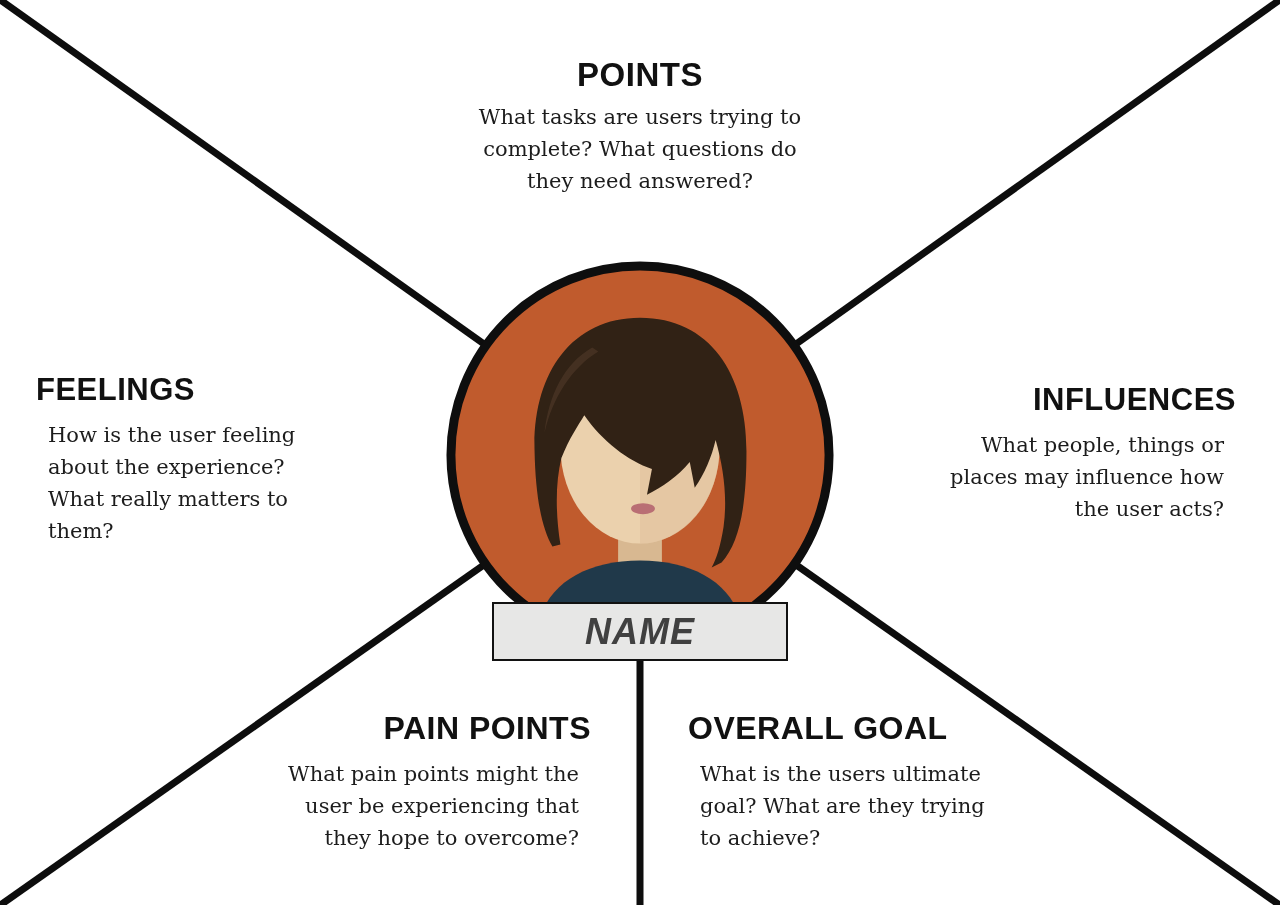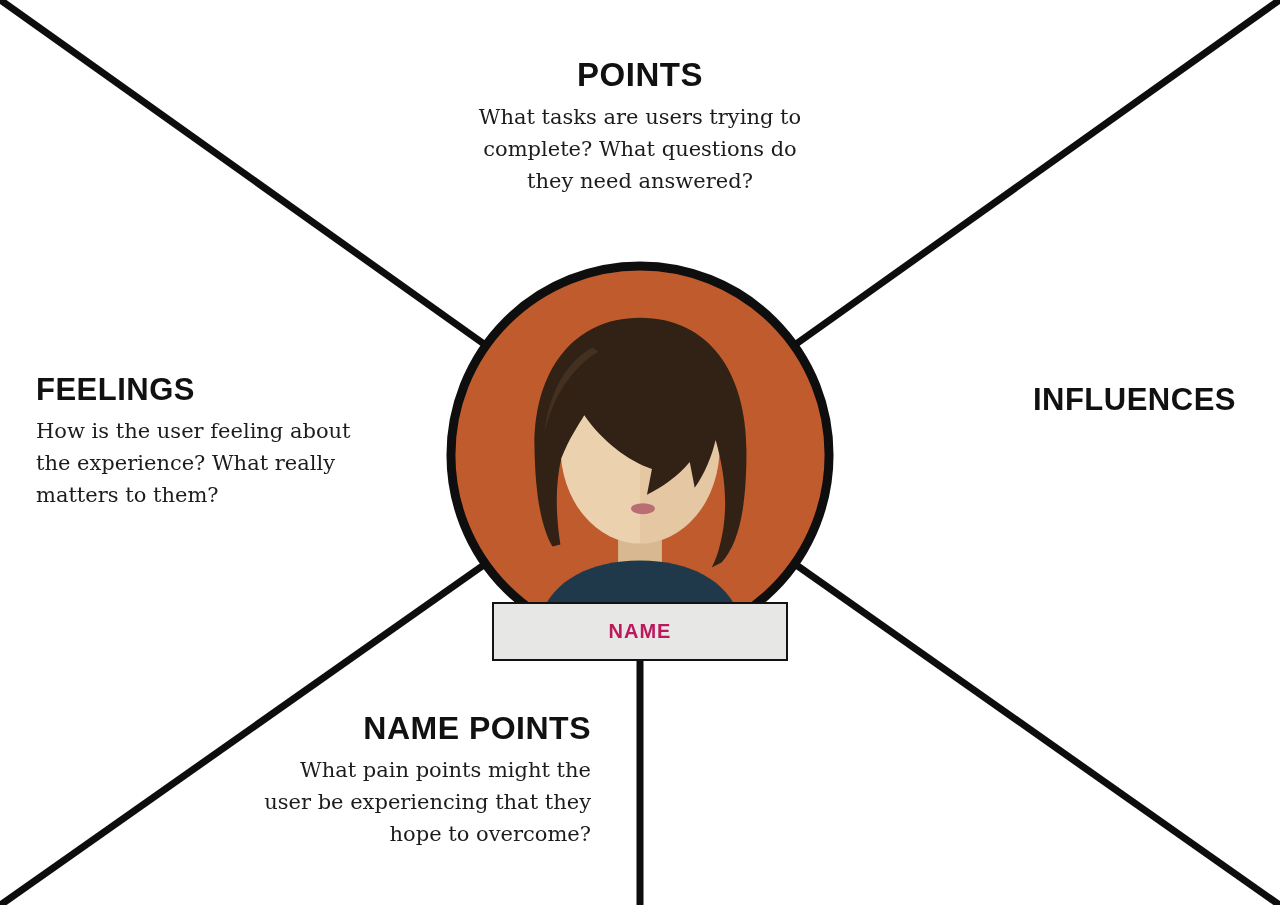--- a/index.html
+++ b/index.html
@@ -36,43 +36,44 @@
     height: 59px;
     background: #e7e7e6;
     border: 2px solid #121212;
     box-sizing: border-box;
     z-index: 3;
     display: flex;
     align-items: center;
     justify-content: center;
   }
   .name-box span {
-    font-size: 20px;
+    font-size: 36px;
     font-weight: 700;
     letter-spacing: 1px;
-    color: #be185d;
+    color: #404040;
+    font-style: italic;
   }
   .section {
     position: absolute;
     z-index: 2;
     color: #141414;
   }
   .section .title {
     font-weight: 700;
     letter-spacing: 0.5px;
     color: #111111;
     margin: 0 0 8px 0;
     line-height: 1.1;
   }
   .section .desc {
     font-family: "DejaVu Serif", serif;
     font-size: 21px;
     line-height: 32px;
     color: #1c1c1c;
-    margin: 0;
+    margin: 12px;
   }
   
   .section.tasks {
     left: 400px;
     top: 57px;
     width: 480px;
     text-align: center;
   }
   .section.tasks .title { font-size: 33px; }
   .section.tasks .desc { width: 340px; margin: 8px auto; }
@@ -166,21 +167,26 @@
     <p class="desc">What tasks are users trying to complete? What questions do they need answered?</p>
   </div>
 
   <div class="section feelings">
     <div class="title">FEELINGS</div>
     <p class="desc">How is the user feeling about the experience? What really matters to them?</p>
   </div>
 
   <div class="section influences">
     <div class="title">INFLUENCES</div>
+    <p class="desc">What people, things or places may influence how the user acts?</p>
   </div>
 
   <div class="section pain-points">
-    <div class="title">NAME POINTS</div>
+    <div class="title">PAIN POINTS</div>
     <p class="desc">What pain points might the user be experiencing that they hope to overcome?</p>
   </div>
 
+  <div class="section overall-goal">
+    <div class="title">OVERALL GOAL</div>
+    <p class="desc">What is the users ultimate goal? What are they trying to achieve?</p>
+  </div>
 
 </div>
 
 </body></html>

